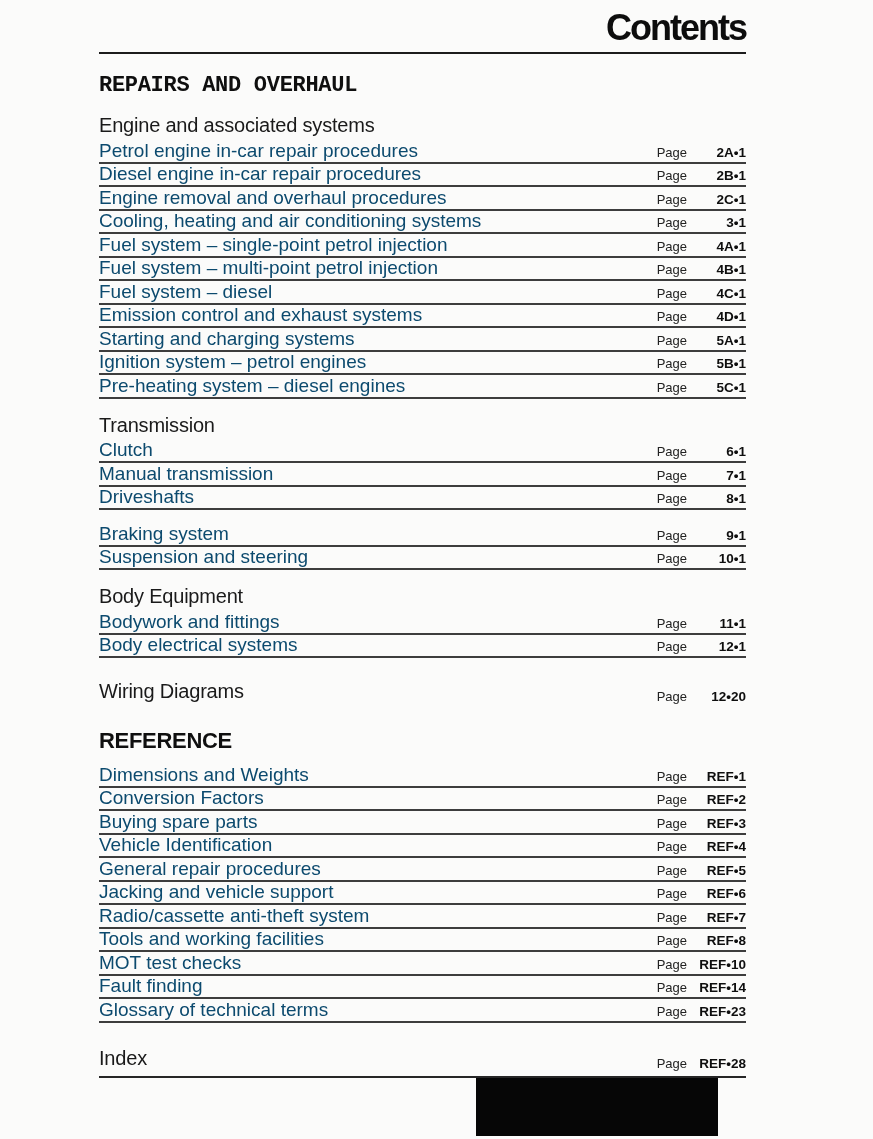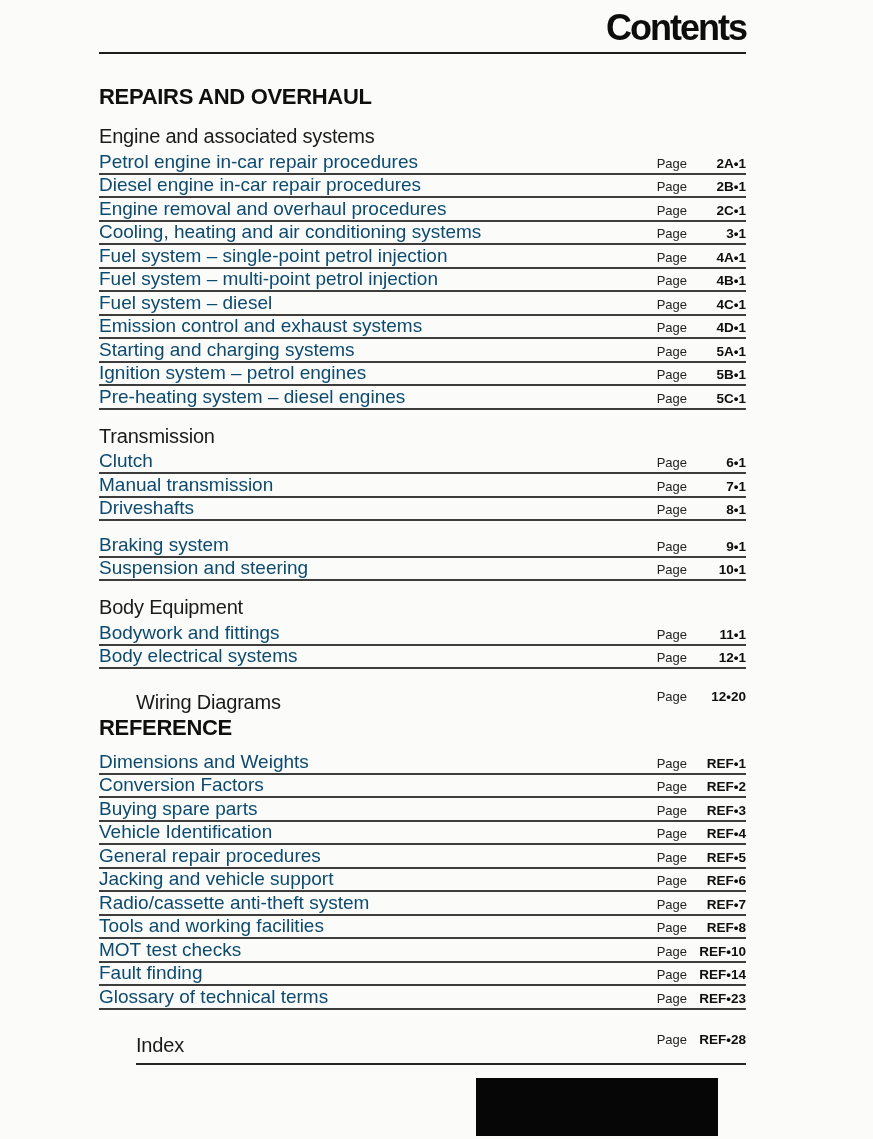--- a/index.html
+++ b/index.html
@@ -26,27 +26,28 @@
     letter-spacing: -2px;
     line-height: 44px;
     color: #0d0d0d;
   }
   .title-rule {
     margin-top: 2px;
     border: none;
     border-top: 2.5px solid #1c1c1c;
   }
   .part-heading {
+    margin-top: 24px;
     font-size: 22px;
     font-weight: bold;
     letter-spacing: -0.3px;
     line-height: 26px;
     color: #0f0f0f;
   }
-  .toc-body > .part-heading:first-child { margin-top: 30px; }
+  .toc-body > .part-heading:first-child { margin-top: 19px; font-family: Liberation Mono, monospace; }
   .group { margin-top: 13px; }
   .group.no-heading { margin-top: 10px; }
   .group-heading {
     font-size: 20px;
     font-weight: normal;
     letter-spacing: -0.2px;
     line-height: 26px;
     color: #1a1a1a;
     margin-bottom: 2px;
   }
@@ -76,22 +77,21 @@
     font-size: 13.5px;
     font-weight: bold;
     color: #0e0e0e;
     min-width: 50px;
     text-align: right;
   }
   .single {
     margin-top: 20px;
     display: flex;
     justify-content: space-between;
-    align-items: flex-start;
-    margin-left: 37px;
+    align-items: flex-end;
   }
   .single .single-heading {
     font-size: 20px;
     letter-spacing: -0.2px;
     line-height: 26px;
     color: #1a1a1a;
   }
   .single.ruled {
     margin-top: 22px;
     padding-bottom: 5px;

